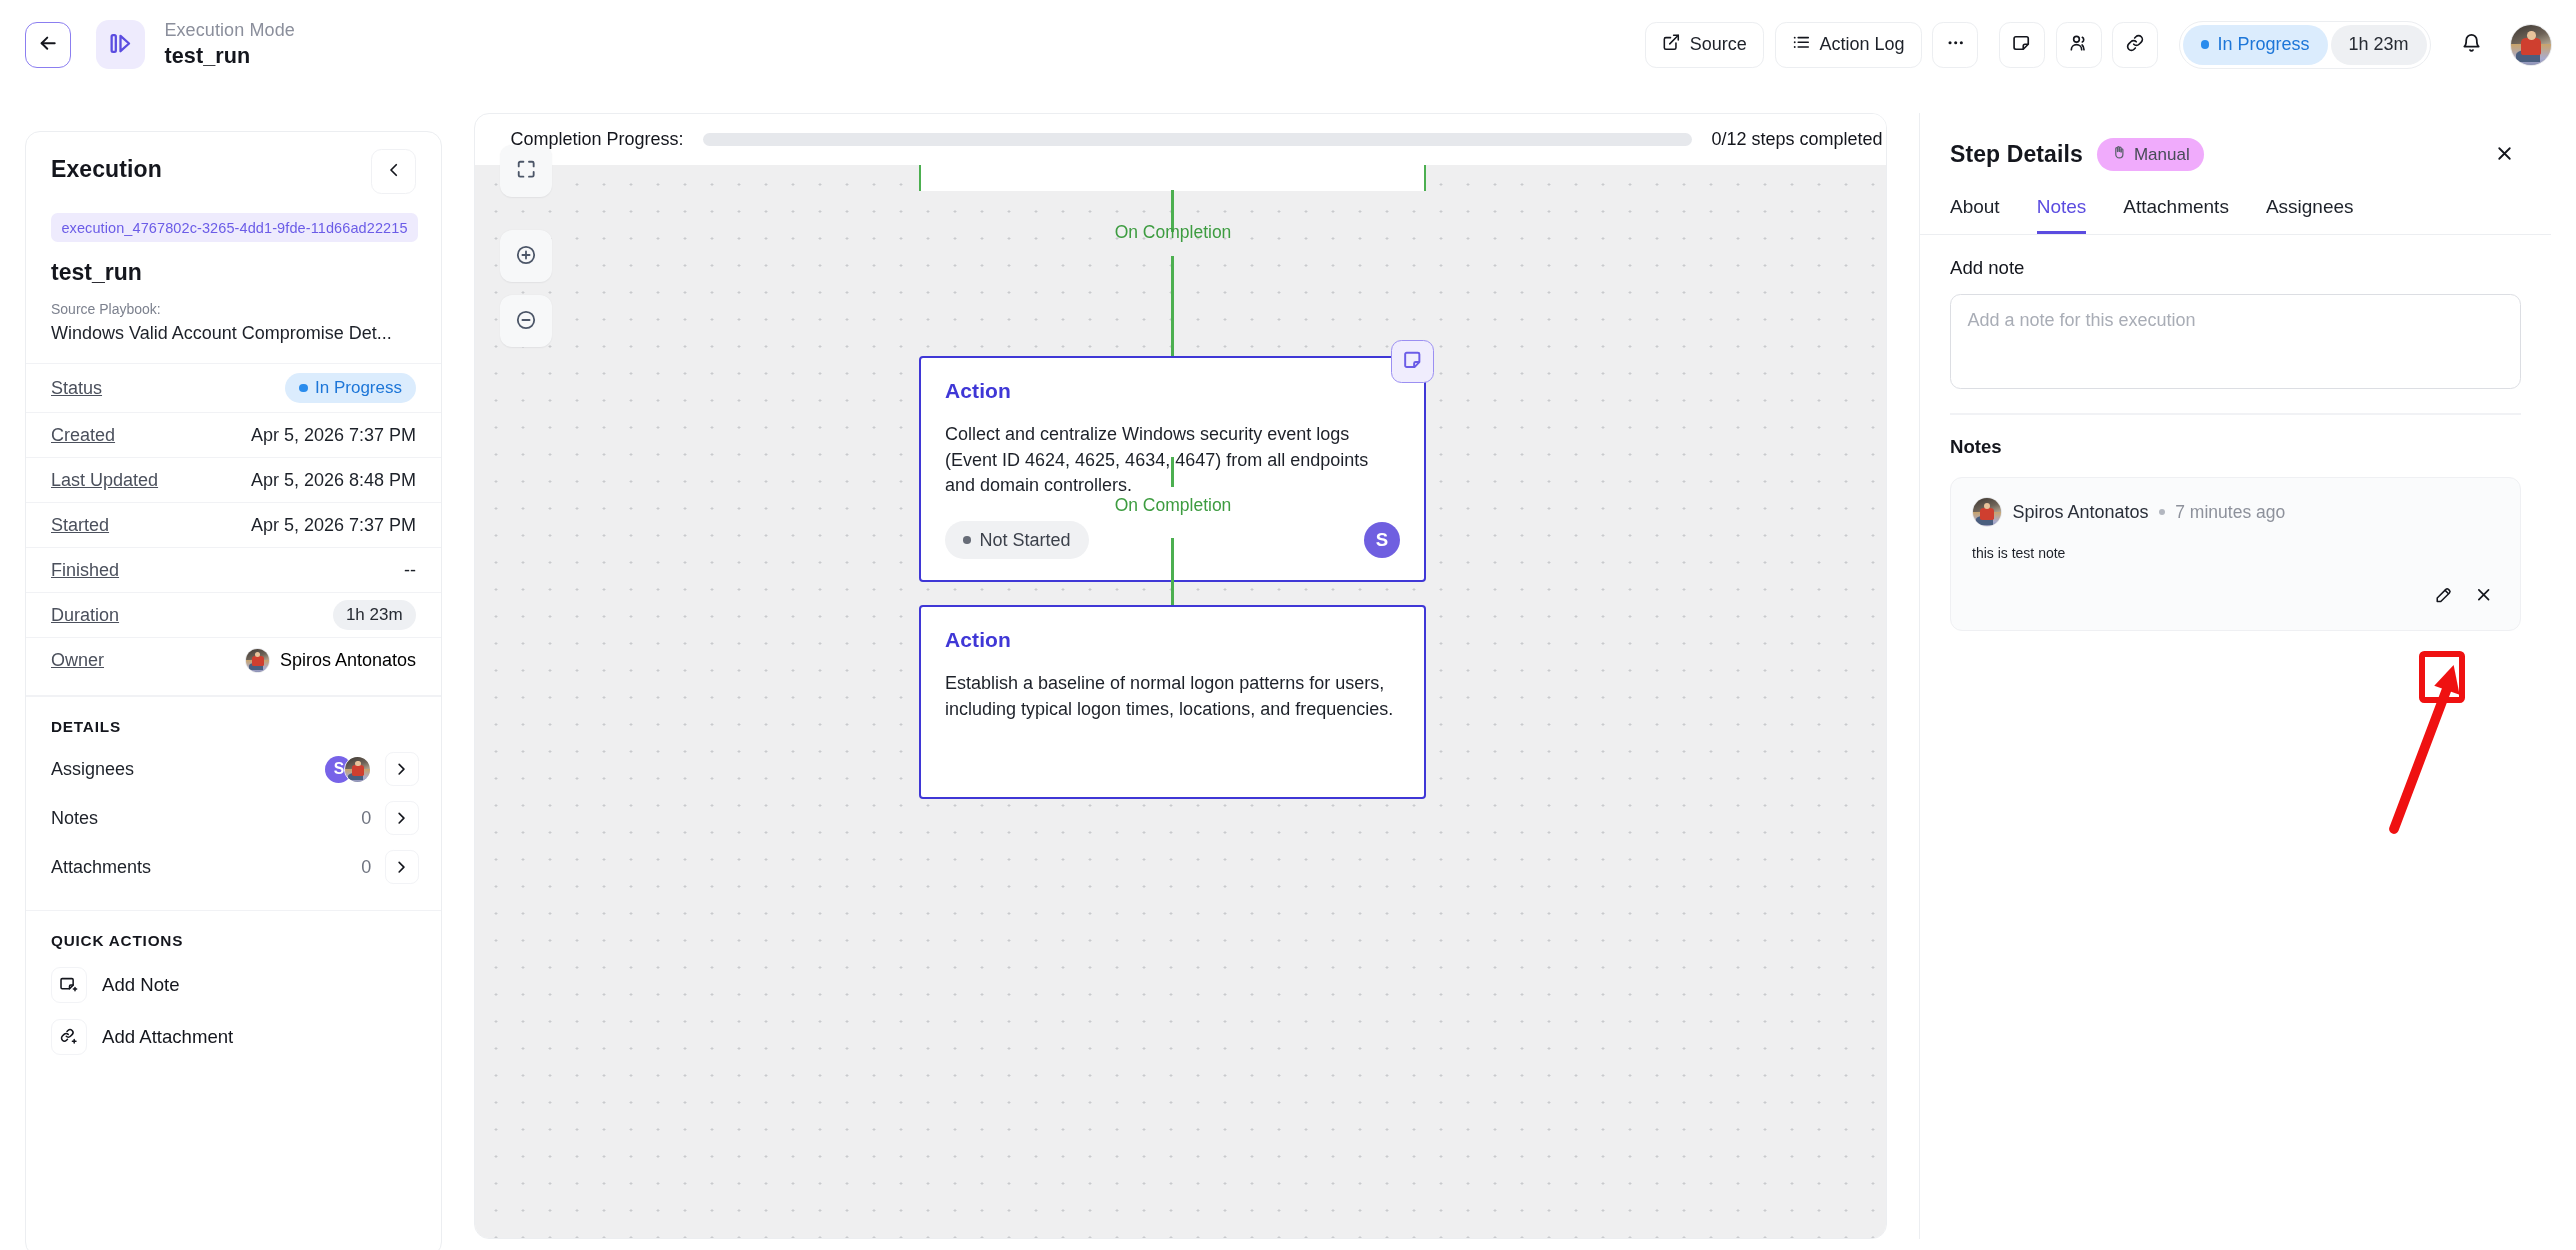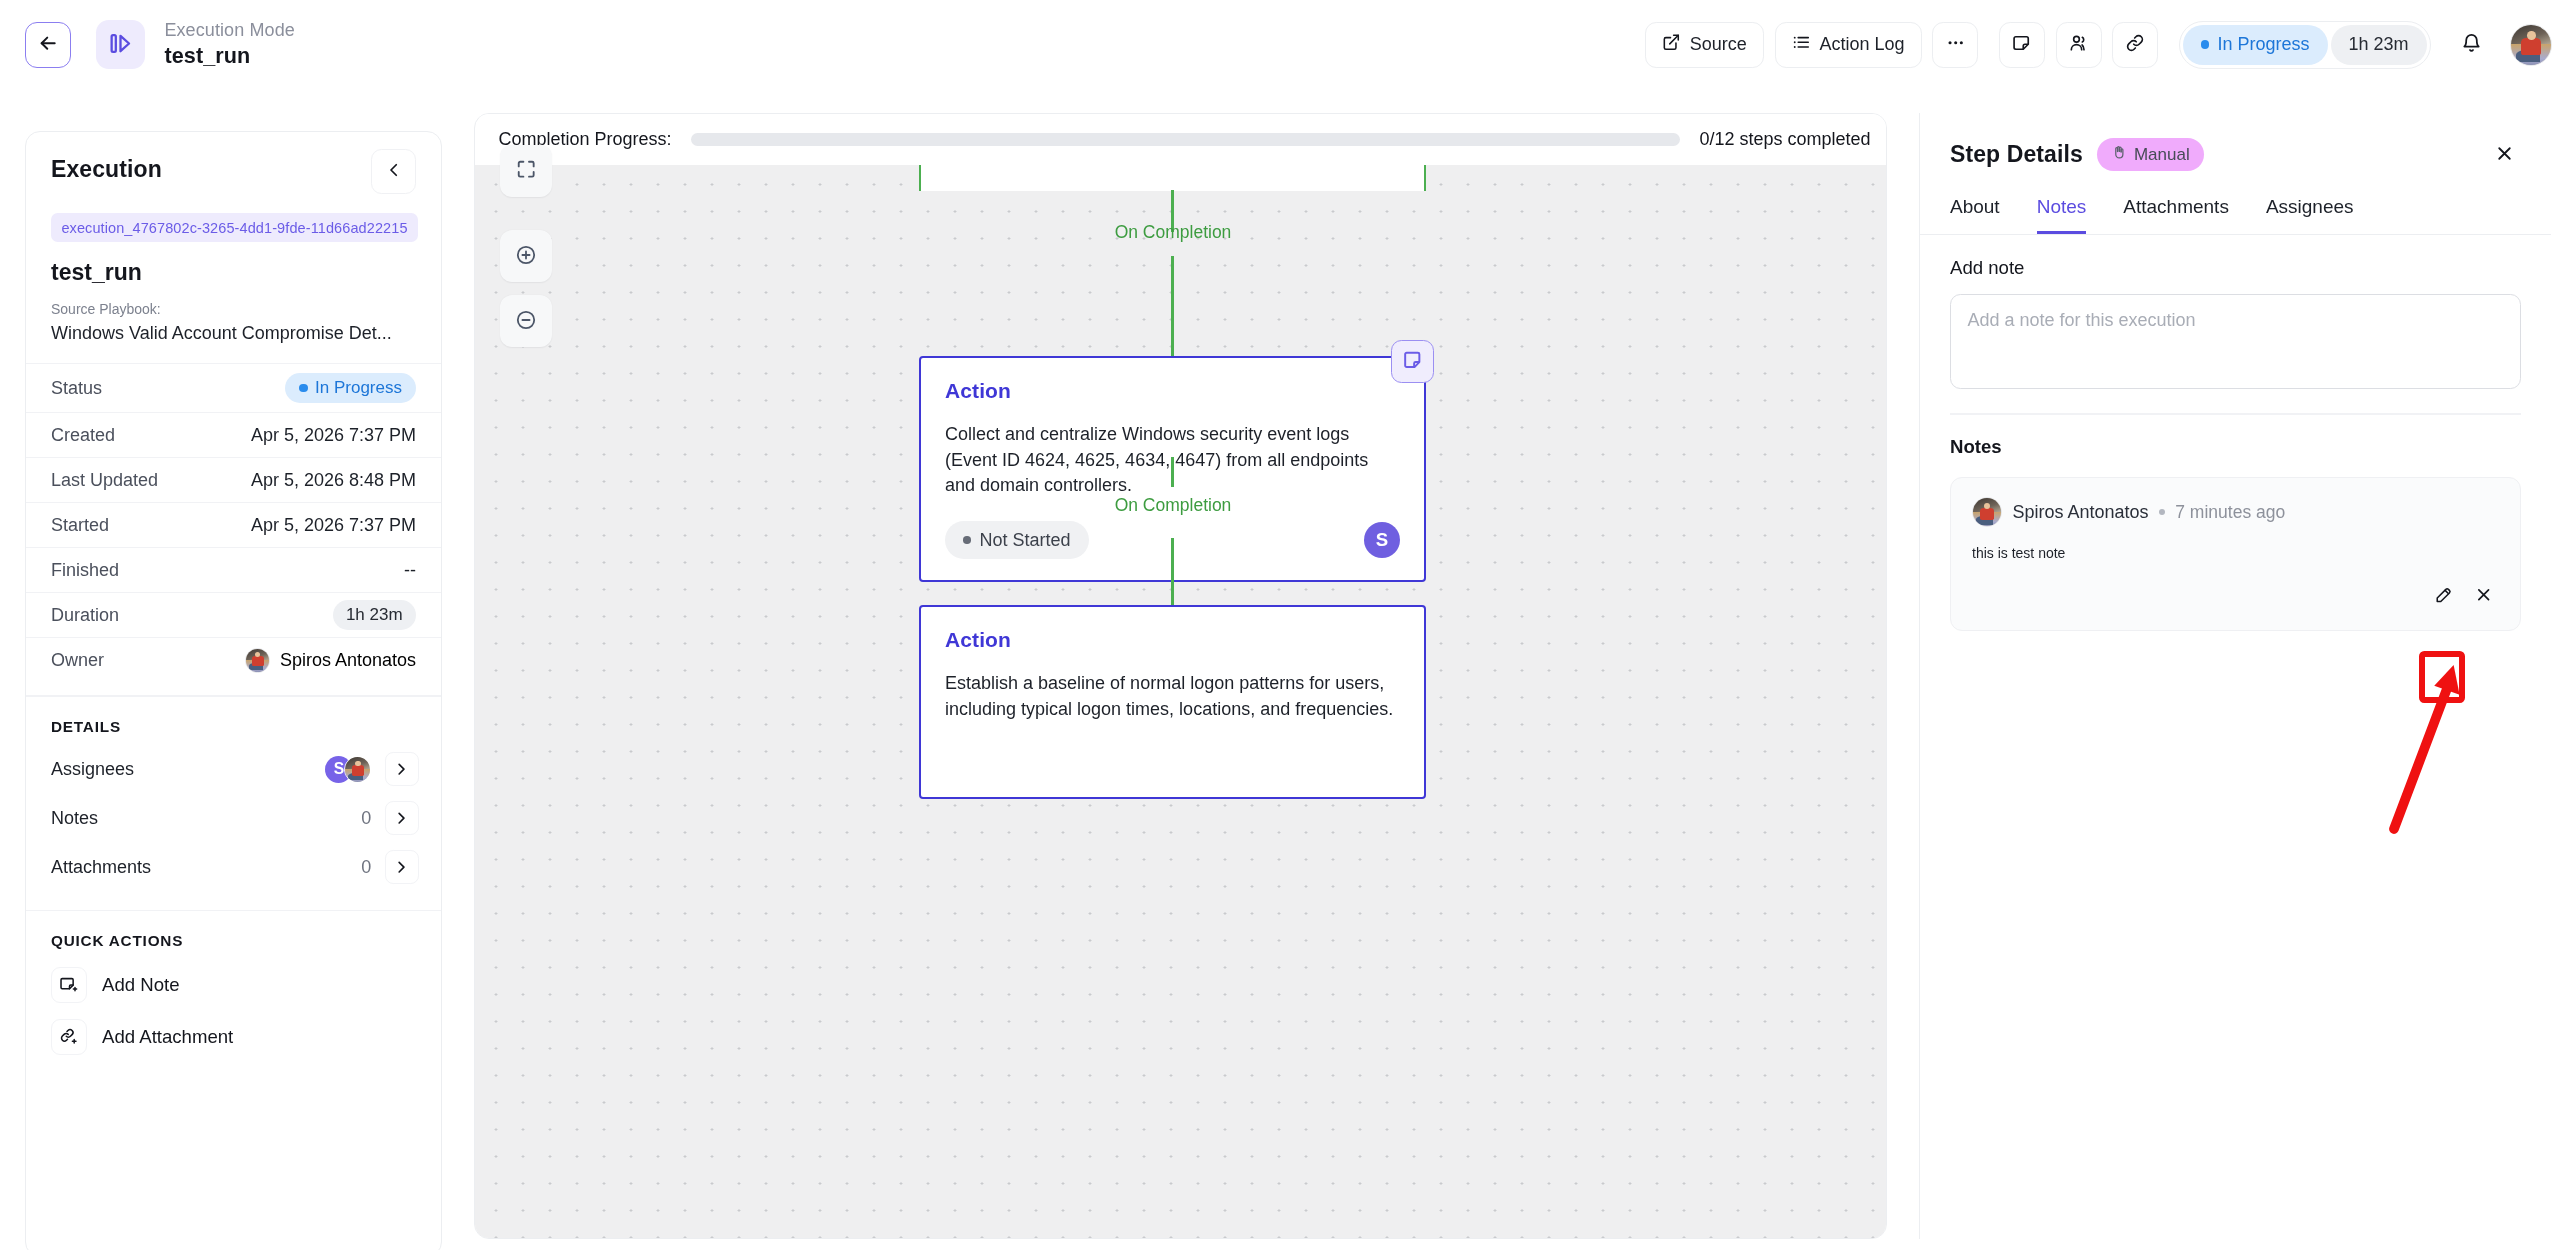--- a/index.html
+++ b/index.html
@@ -98,21 +98,21 @@
   .sb-runname { margin: 16.4px 25px 0 25px; font-size: 23px; font-weight: bold; color: #14161d; }
   .sb-srclabel { margin: 15px 25px 0 25px; font-size: 14px; color: #7c818e; }
   .sb-srcval { margin: 6px 25px 19.4px 25px; font-size: 18px; color: #1d2129; white-space: nowrap; overflow: hidden; }
 
   .sb-row {
     display: flex; align-items: center; justify-content: space-between;
     padding: 0 25px; height: 45px; border-top: 1.2px solid #f1f2f5;
     font-size: 18px;
   }
   .sb-row.status-row { height: 49px; }
-  .sb-row .lbl { color: #4b505c; }
+  .sb-row .lbl { color: #4b505c; text-decoration: underline; }
   .sb-row .val { color: #1d2129; }
   .sb-status-chip {
     background: #dbecfd; color: #1d76d8; border-radius: 19.4px; padding: 5.2px 14px;
     display: flex; align-items: center; gap: 7.5px; font-size: 17px;
   }
   .sb-dur-chip { background: #eef0f3; color: #272b33; border-radius: 16.4px; padding: 5.2px 13.4px; font-size: 17px; }
   .sb-owner { display: flex; align-items: center; gap: 9.7px; }
   .sb-owner .av { width: 25px; height: 25px; border-radius: 50%; overflow: hidden; border: 0.7px solid #e3e5e9; }
 
   .sb-section-title { padding: 21px 25px 9px 25px; font-size: 15.3px; font-weight: bold; letter-spacing: 0.8px; color: #14161d; }
@@ -137,21 +137,21 @@
     width: 36px; height: 36px; border: 1px solid #f2f3f6; border-radius: 9px; background: #fff;
     display: flex; align-items: center; justify-content: center; flex: 0 0 auto;
   }
 
   
   .canvas-wrap {
     position: absolute; left: 474px; top: 113px; width: 1413px; height: 1126px;
     background: #fff; border: 1.2px solid #eceef1; border-radius: 15px; overflow: hidden;
   }
   .progress-bar-row {
-    position: absolute; left: 4px; top: 0; width: 100%; height: 51px;
+    position: absolute; left: 16px; top: 0; width: 100%; height: 51px;
     display: flex; align-items: center; padding: 0 19.4px; background: #fff; z-index: 6;
   }
   .progress-label { font-size: 18px; color: #14161d; white-space: nowrap; }
   .progress-track {
     flex: 1; height: 12.7px; background: #e6e8ec; border-radius: 7.5px; margin: 0 19.4px;
     overflow: hidden;
   }
   .progress-fill { height: 100%; width: 0%; background: #6b5ce7; border-radius: 7.5px; }
   .progress-count { font-size: 18px; color: #14161d; white-space: nowrap; font-weight: 500; }
 

